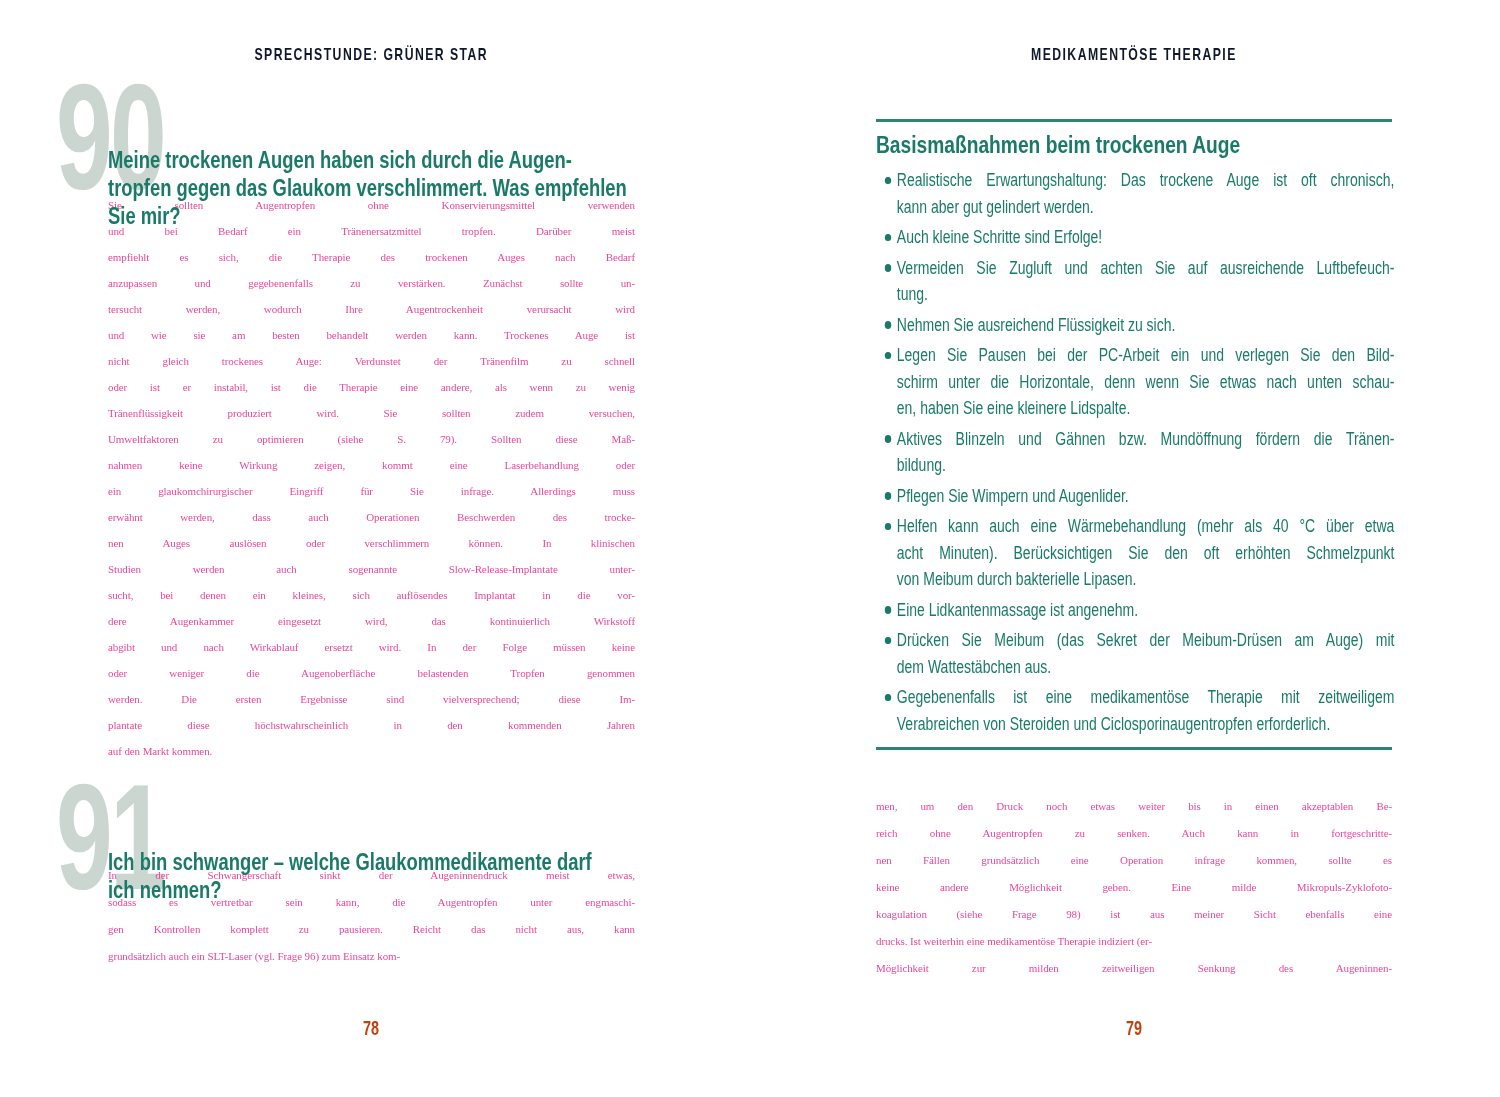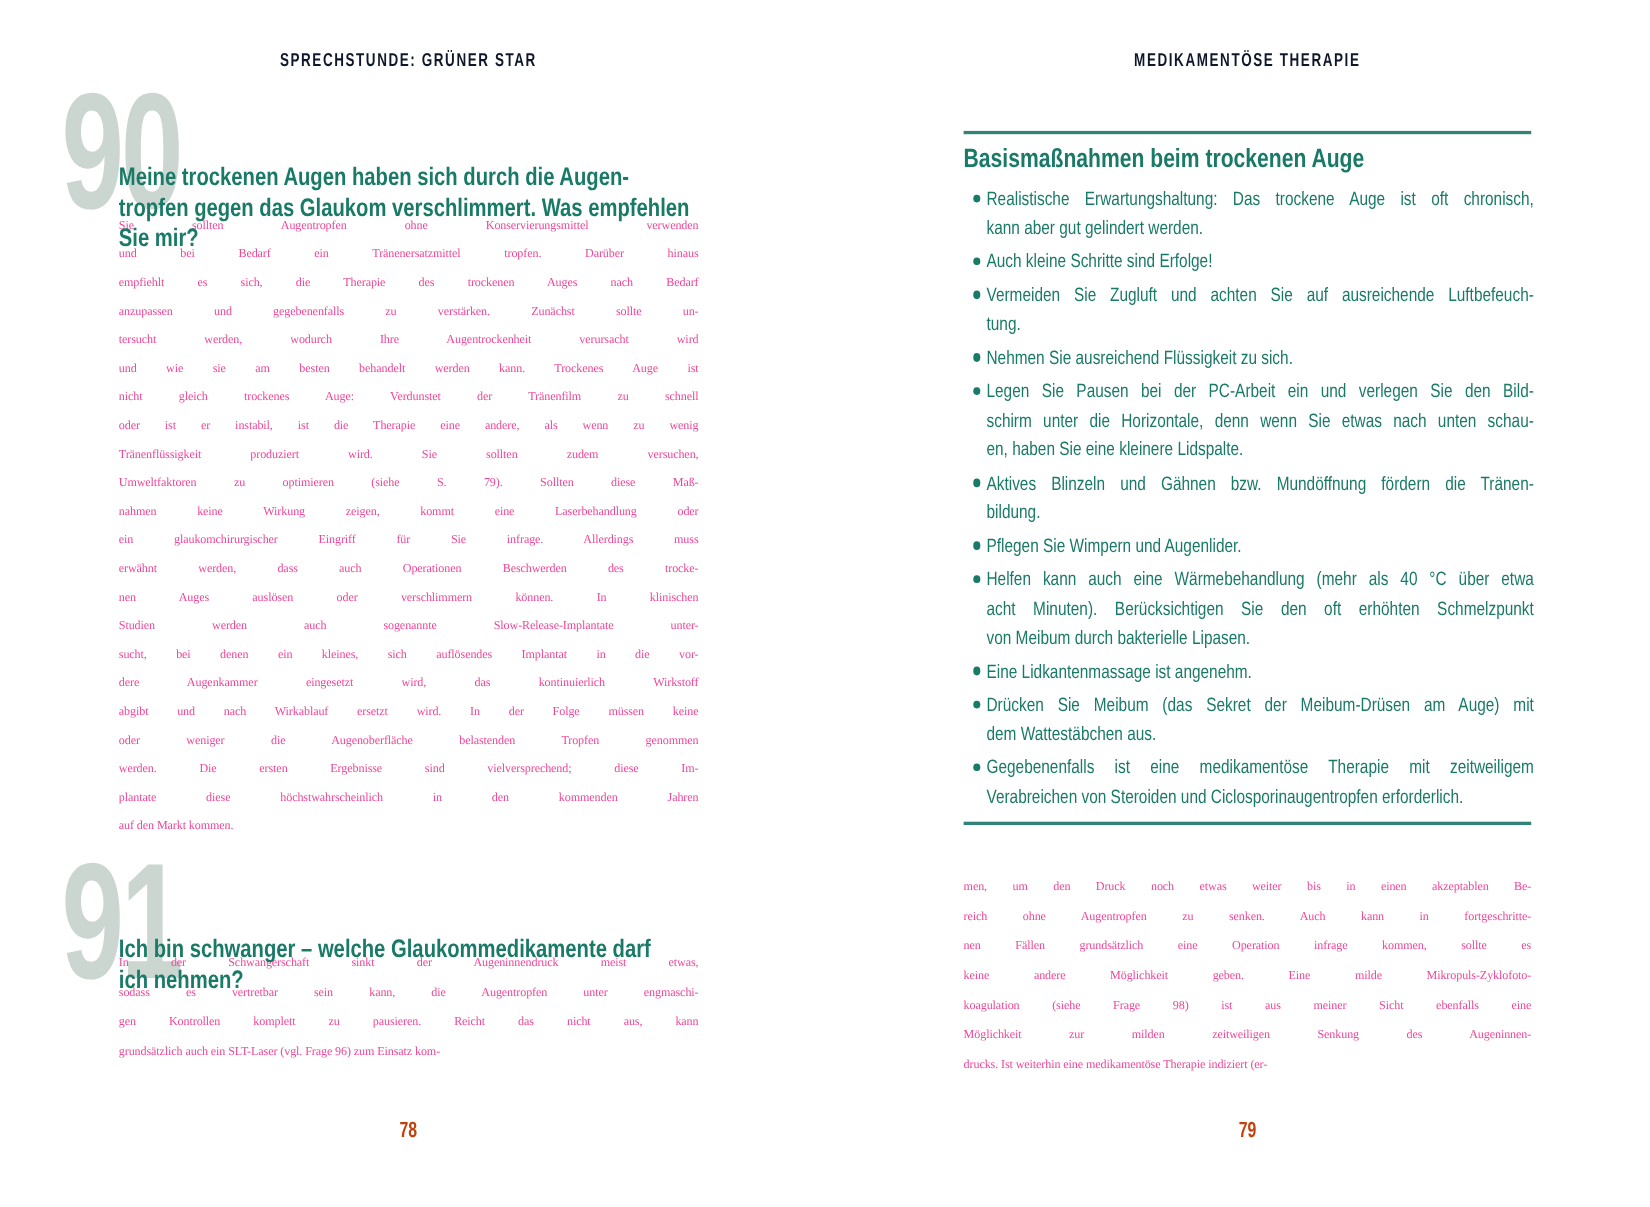--- a/index.html
+++ b/index.html
@@ -76,21 +76,21 @@
   <div class="bignum num-90">90</div>
   <div class="qtitle title-90">
     <div class="qtitle-in">
         <div class="ln">Meine trockenen Augen haben sich durch die Augen-</div>
         <div class="ln">tropfen gegen das Glaukom verschlimmert. Was empfehlen</div>
         <div class="ln last">Sie mir?</div>
       </div>
   </div>
   <div class="serifblock ans-90">
       <div class="ln">Sie sollten Augentropfen ohne Konservierungsmittel verwenden</div>
-      <div class="ln">und bei Bedarf ein Tränenersatzmittel tropfen. Darüber hinaus</div>
+      <div class="ln">und bei Bedarf ein Tränenersatzmittel tropfen. Darüber meist</div>
       <div class="ln">empfiehlt es sich, die Therapie des trockenen Auges nach Bedarf</div>
       <div class="ln">anzupassen und gegebenenfalls zu verstärken. Zunächst sollte un-</div>
       <div class="ln">tersucht werden, wodurch Ihre Augentrockenheit verursacht wird</div>
       <div class="ln">und wie sie am besten behandelt werden kann. Trockenes Auge ist</div>
       <div class="ln">nicht gleich trockenes Auge: Verdunstet der Tränenfilm zu schnell</div>
       <div class="ln">oder ist er instabil, ist die Therapie eine andere, als wenn zu wenig</div>
       <div class="ln">Tränenflüssigkeit produziert wird. Sie sollten zudem versuchen,</div>
       <div class="ln">Umweltfaktoren zu optimieren (siehe S. 79). Sollten diese Maß-</div>
       <div class="ln">nahmen keine Wirkung zeigen, kommt eine Laserbehandlung oder</div>
       <div class="ln">ein glaukomchirurgischer Eingriff für Sie infrage. Allerdings muss</div>
@@ -193,21 +193,21 @@
   </div>
 
   <div class="rule rule-bottom"></div>
 
   <div class="serifblock cont">
       <div class="ln">men, um den Druck noch etwas weiter bis in einen akzeptablen Be-</div>
       <div class="ln">reich ohne Augentropfen zu senken. Auch kann in fortgeschritte-</div>
       <div class="ln">nen Fällen grundsätzlich eine Operation infrage kommen, sollte es</div>
       <div class="ln">keine andere Möglichkeit geben. Eine milde Mikropuls-Zyklofoto-</div>
       <div class="ln">koagulation (siehe Frage 98) ist aus meiner Sicht ebenfalls eine</div>
+      <div class="ln last">drucks. Ist weiterhin eine medikamentöse Therapie indiziert (er-</div>
       <div class="ln">Möglichkeit zur milden zeitweiligen Senkung des Augeninnen-</div>
-      <div class="ln last">drucks. Ist weiterhin eine medikamentöse Therapie indiziert (er-</div>
     </div>
 
   <div class="pn pn-right">
     <span class="pn-in">79</span>
   </div>
 
 </div>
 
 </body></html>

